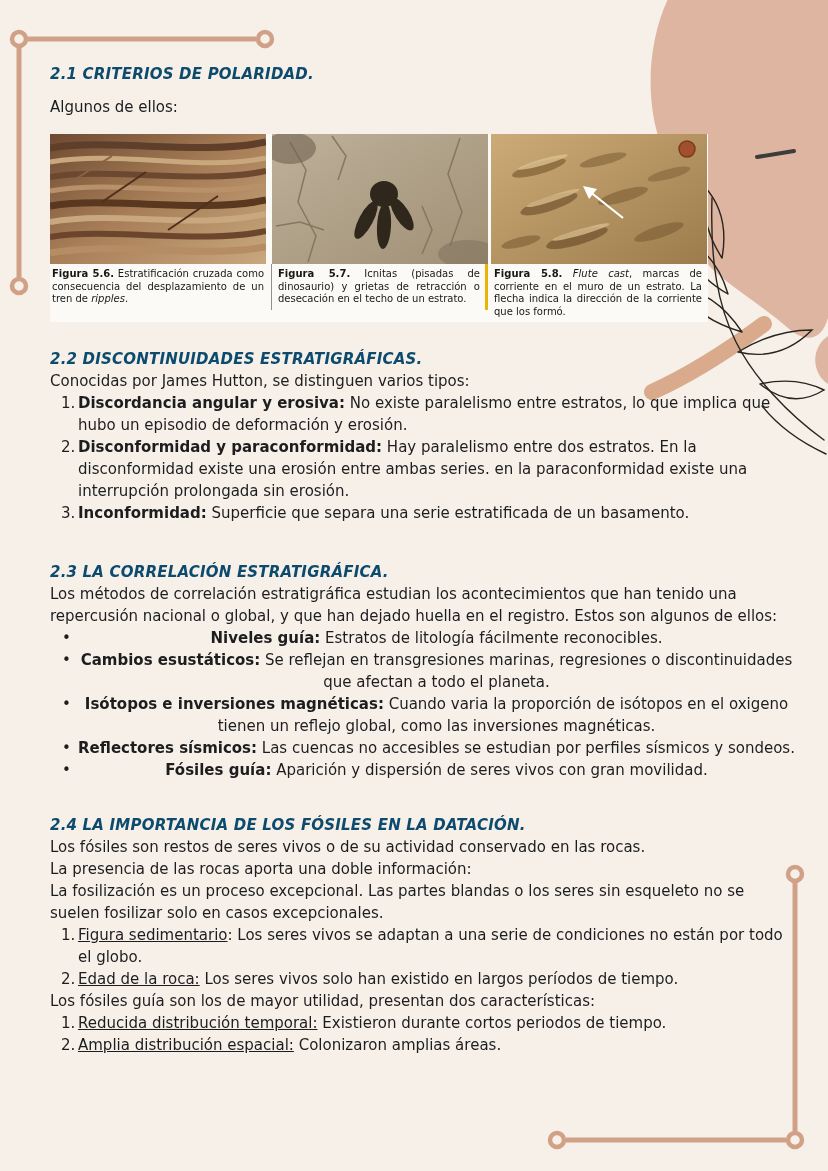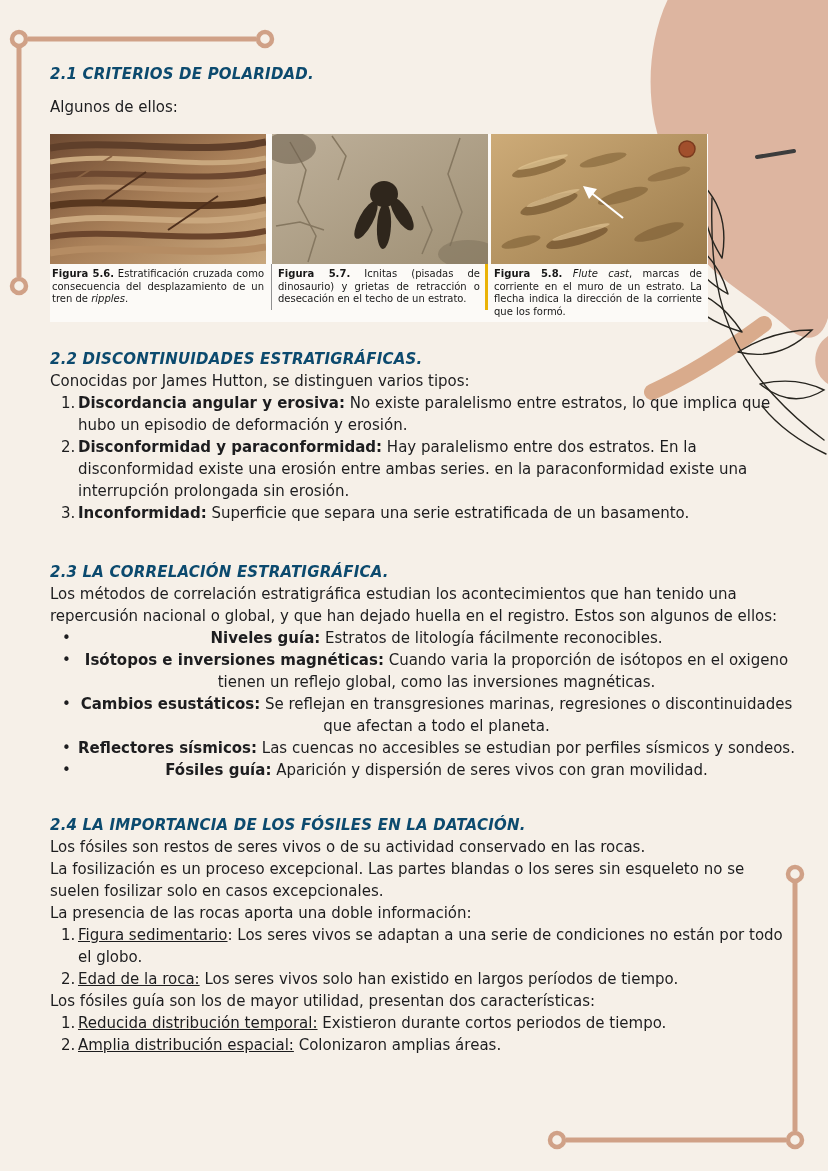--- a/index.html
+++ b/index.html
@@ -188,30 +188,30 @@
     <div>
       <div class="oli"><span class="num">1.</span><span class="lead-b">Discordancia angular y erosiva:</span><span> No existe paralelismo entre estratos, lo que implica que hubo un episodio de deformación y erosión.</span></div>
       <div class="oli"><span class="num">2.</span><span class="lead-b">Disconformidad y paraconformidad:</span><span> Hay paralelismo entre dos estratos. En la disconformidad existe una erosión entre ambas series. en la paraconformidad existe una interrupción prolongada sin erosión.</span></div>
       <div class="oli"><span class="num">3.</span><span class="lead-b">Inconformidad:</span><span> Superficie que separa una serie estratificada de un basamento.</span></div>
     </div>
 
     <h2 class="sec-heading mt-sec23">2.3 LA CORRELACIÓN ESTRATIGRÁFICA.</h2>
     <p class="intro">Los métodos de correlación estratigráfica estudian los acontecimientos que han tenido una repercusión nacional o global, y que han dejado huella en el registro. Estos son algunos de ellos:</p>
     <div>
       <div class="bli"><span class="lead-b">Niveles guía:</span><span> Estratos de litología fácilmente reconocibles.</span></div>
+      <div class="bli"><span class="lead-b">Cambios esustáticos:</span><span> Se reflejan  en transgresiones marinas, regresiones o discontinuidades que afectan a todo el planeta.</span></div>
       <div class="bli"><span class="lead-b">Isótopos e inversiones magnéticas:</span><span> Cuando varia la proporción de isótopos en el oxigeno tienen un reflejo global, como las inversiones magnéticas.</span></div>
-      <div class="bli"><span class="lead-b">Cambios esustáticos:</span><span> Se reflejan  en transgresiones marinas, regresiones o discontinuidades que afectan a todo el planeta.</span></div>
       <div class="bli"><span class="lead-b">Reflectores sísmicos:</span><span> Las cuencas no accesibles se estudian por perfiles sísmicos y sondeos.</span></div>
       <div class="bli"><span class="lead-b">Fósiles guía:</span><span> Aparición y dispersión de seres vivos con gran movilidad.</span></div>
     </div>
 
     <h2 class="sec-heading mt-sec24">2.4 LA IMPORTANCIA DE LOS FÓSILES EN LA DATACIÓN.</h2>
     <p class="para">Los fósiles son restos de seres vivos o de su actividad conservado en las rocas.</p>
+    <p class="para">La presencia de las rocas aporta una doble información:</p>
     <p class="para">La fosilización es un proceso excepcional. Las partes blandas o los seres sin esqueleto no se suelen fosilizar solo en casos excepcionales.</p>
-    <p class="para">La presencia de las rocas aporta una doble información:</p>
     <div>
       <div class="oli"><span class="num">1.</span><span class="lead-u">Figura sedimentario</span><span>: Los seres vivos se adaptan a una serie de condiciones no están por todo el globo.</span></div>
       <div class="oli"><span class="num">2.</span><span class="lead-u">Edad de la roca:</span><span> Los seres vivos solo han existido en largos períodos de tiempo.</span></div>
     </div>
     <p class="para">Los fósiles guía son los de mayor utilidad, presentan dos características:</p>
     <div>
       <div class="oli"><span class="num">1.</span><span class="lead-u">Reducida distribución temporal:</span><span> Existieron durante cortos periodos de tiempo.</span></div>
       <div class="oli"><span class="num">2.</span><span class="lead-u">Amplia distribución espacial:</span><span> Colonizaron amplias áreas.</span></div>
     </div>
 

